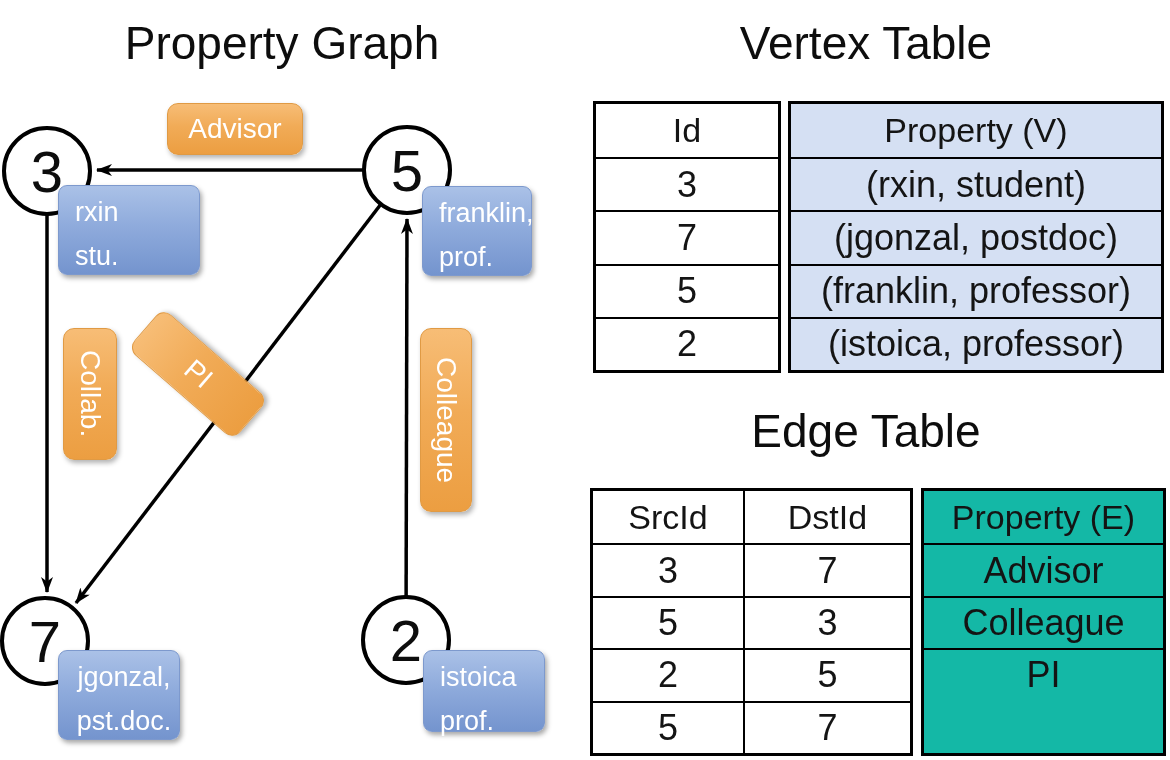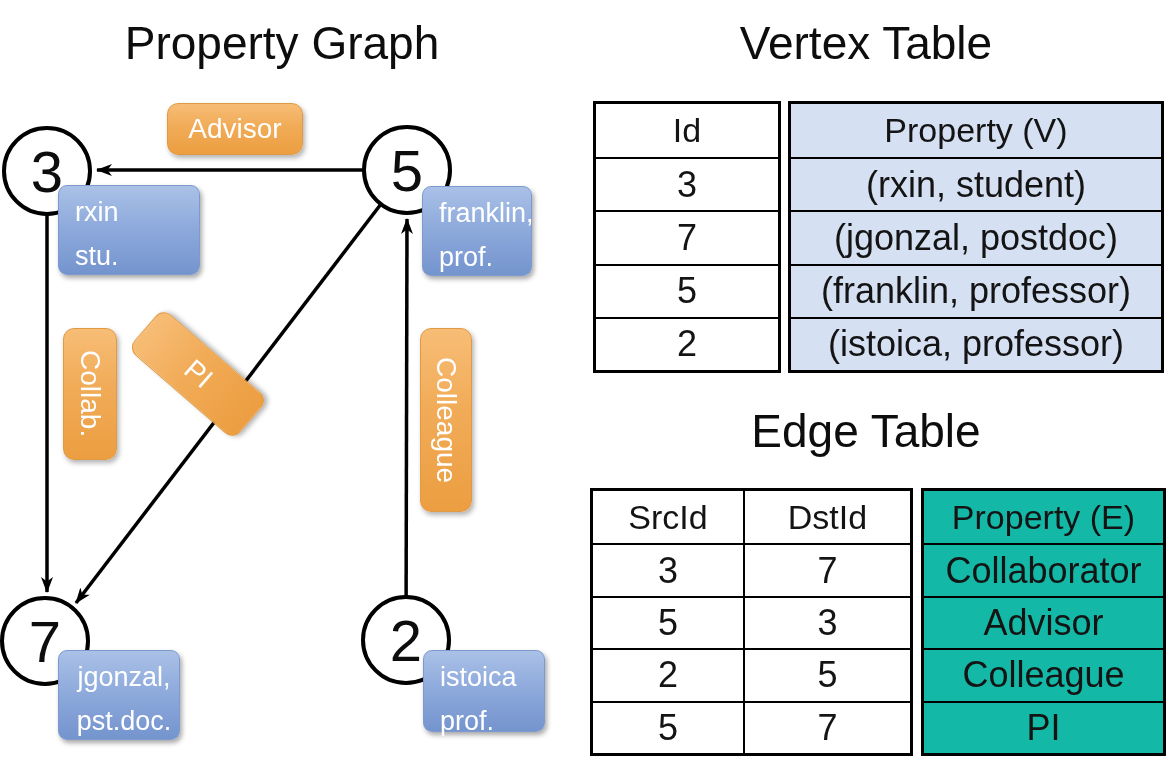--- a/index.html
+++ b/index.html
@@ -141,20 +141,19 @@
       <div class="cell">5</div>
       <div class="cell">3</div>
       <div class="cell">2</div>
       <div class="cell">5</div>
       <div class="cell">5</div>
       <div class="cell">7</div>
     </div>
     <div class="tgap" style="width:8px;"></div>
     <div class="subtable one-col" style="flex:1;grid-template-rows:repeat(5,1fr);background:#14b8a6;">
       <div class="cell hdr">Property (E)</div>
-      <div class="cell">Collaborator</div>
       <div class="cell">Advisor</div>
       <div class="cell">Colleague</div>
       <div class="cell">PI</div>
     </div>
   </div>
 
 </div>
 
 </body></html>

